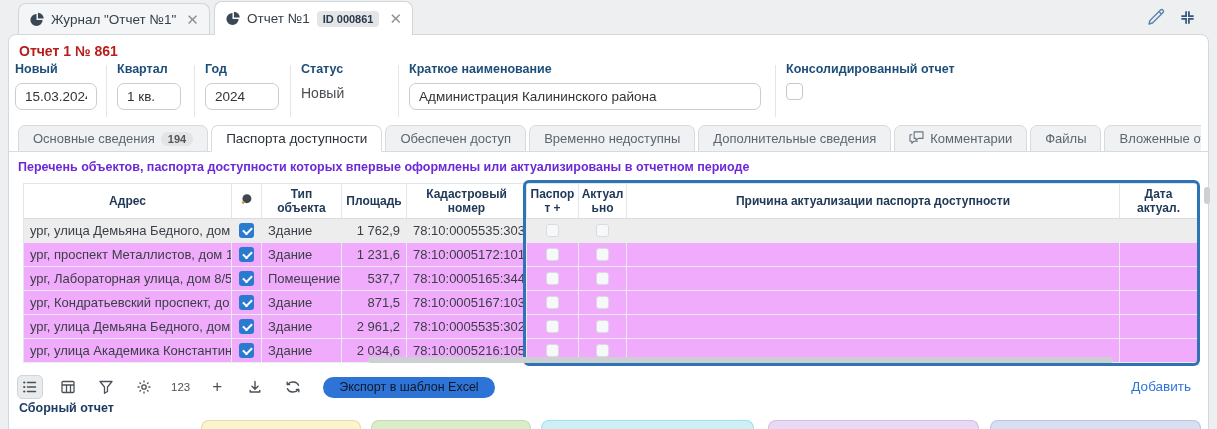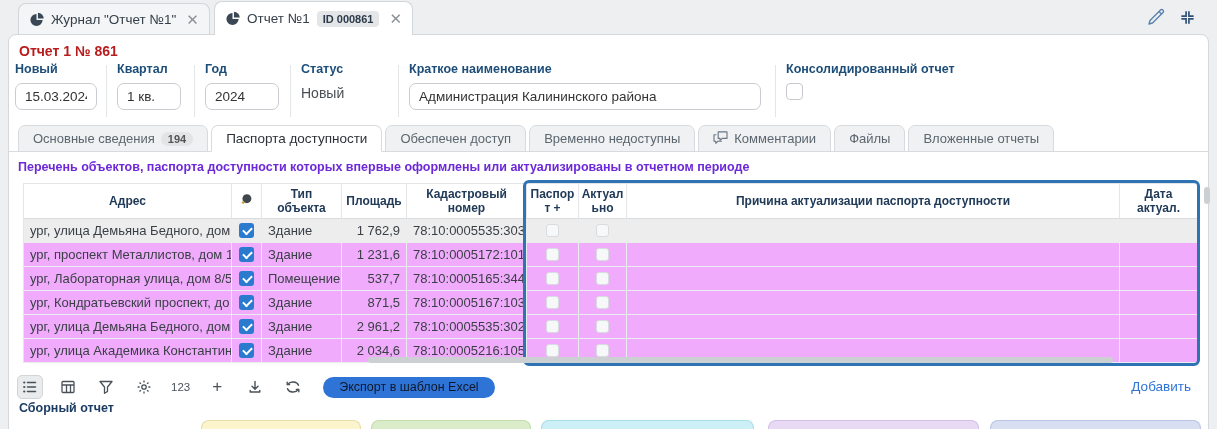--- a/index.html
+++ b/index.html
@@ -173,20 +173,23 @@
       <div class="stab active">
         <span>Паспорта доступности</span>
       </div>
       <div class="stab">
         <span>Обеспечен доступ</span>
       </div>
       <div class="stab">
         <span>Временно недоступны</span>
       </div>
       <div class="stab">
+        <span>Дополнительные сведения</span>
+      </div>
+      <div class="stab">
         <span><svg width="15" height="13" viewBox="0 0 16 14" fill="none" stroke="#6a7583" stroke-width="1.2" stroke-linejoin="round">
             <path d="M5.5 1h9.5v7h-5l-2.5 2V8h-2z"></path>
             <path d="M3.5 4H1v7h2v2.3L5.3 11H9.5"></path>
           </svg></span>
         <span>Комментарии</span>
       </div>
       <div class="stab">
         <span>Файлы</span>
       </div>
       <div class="stab">

